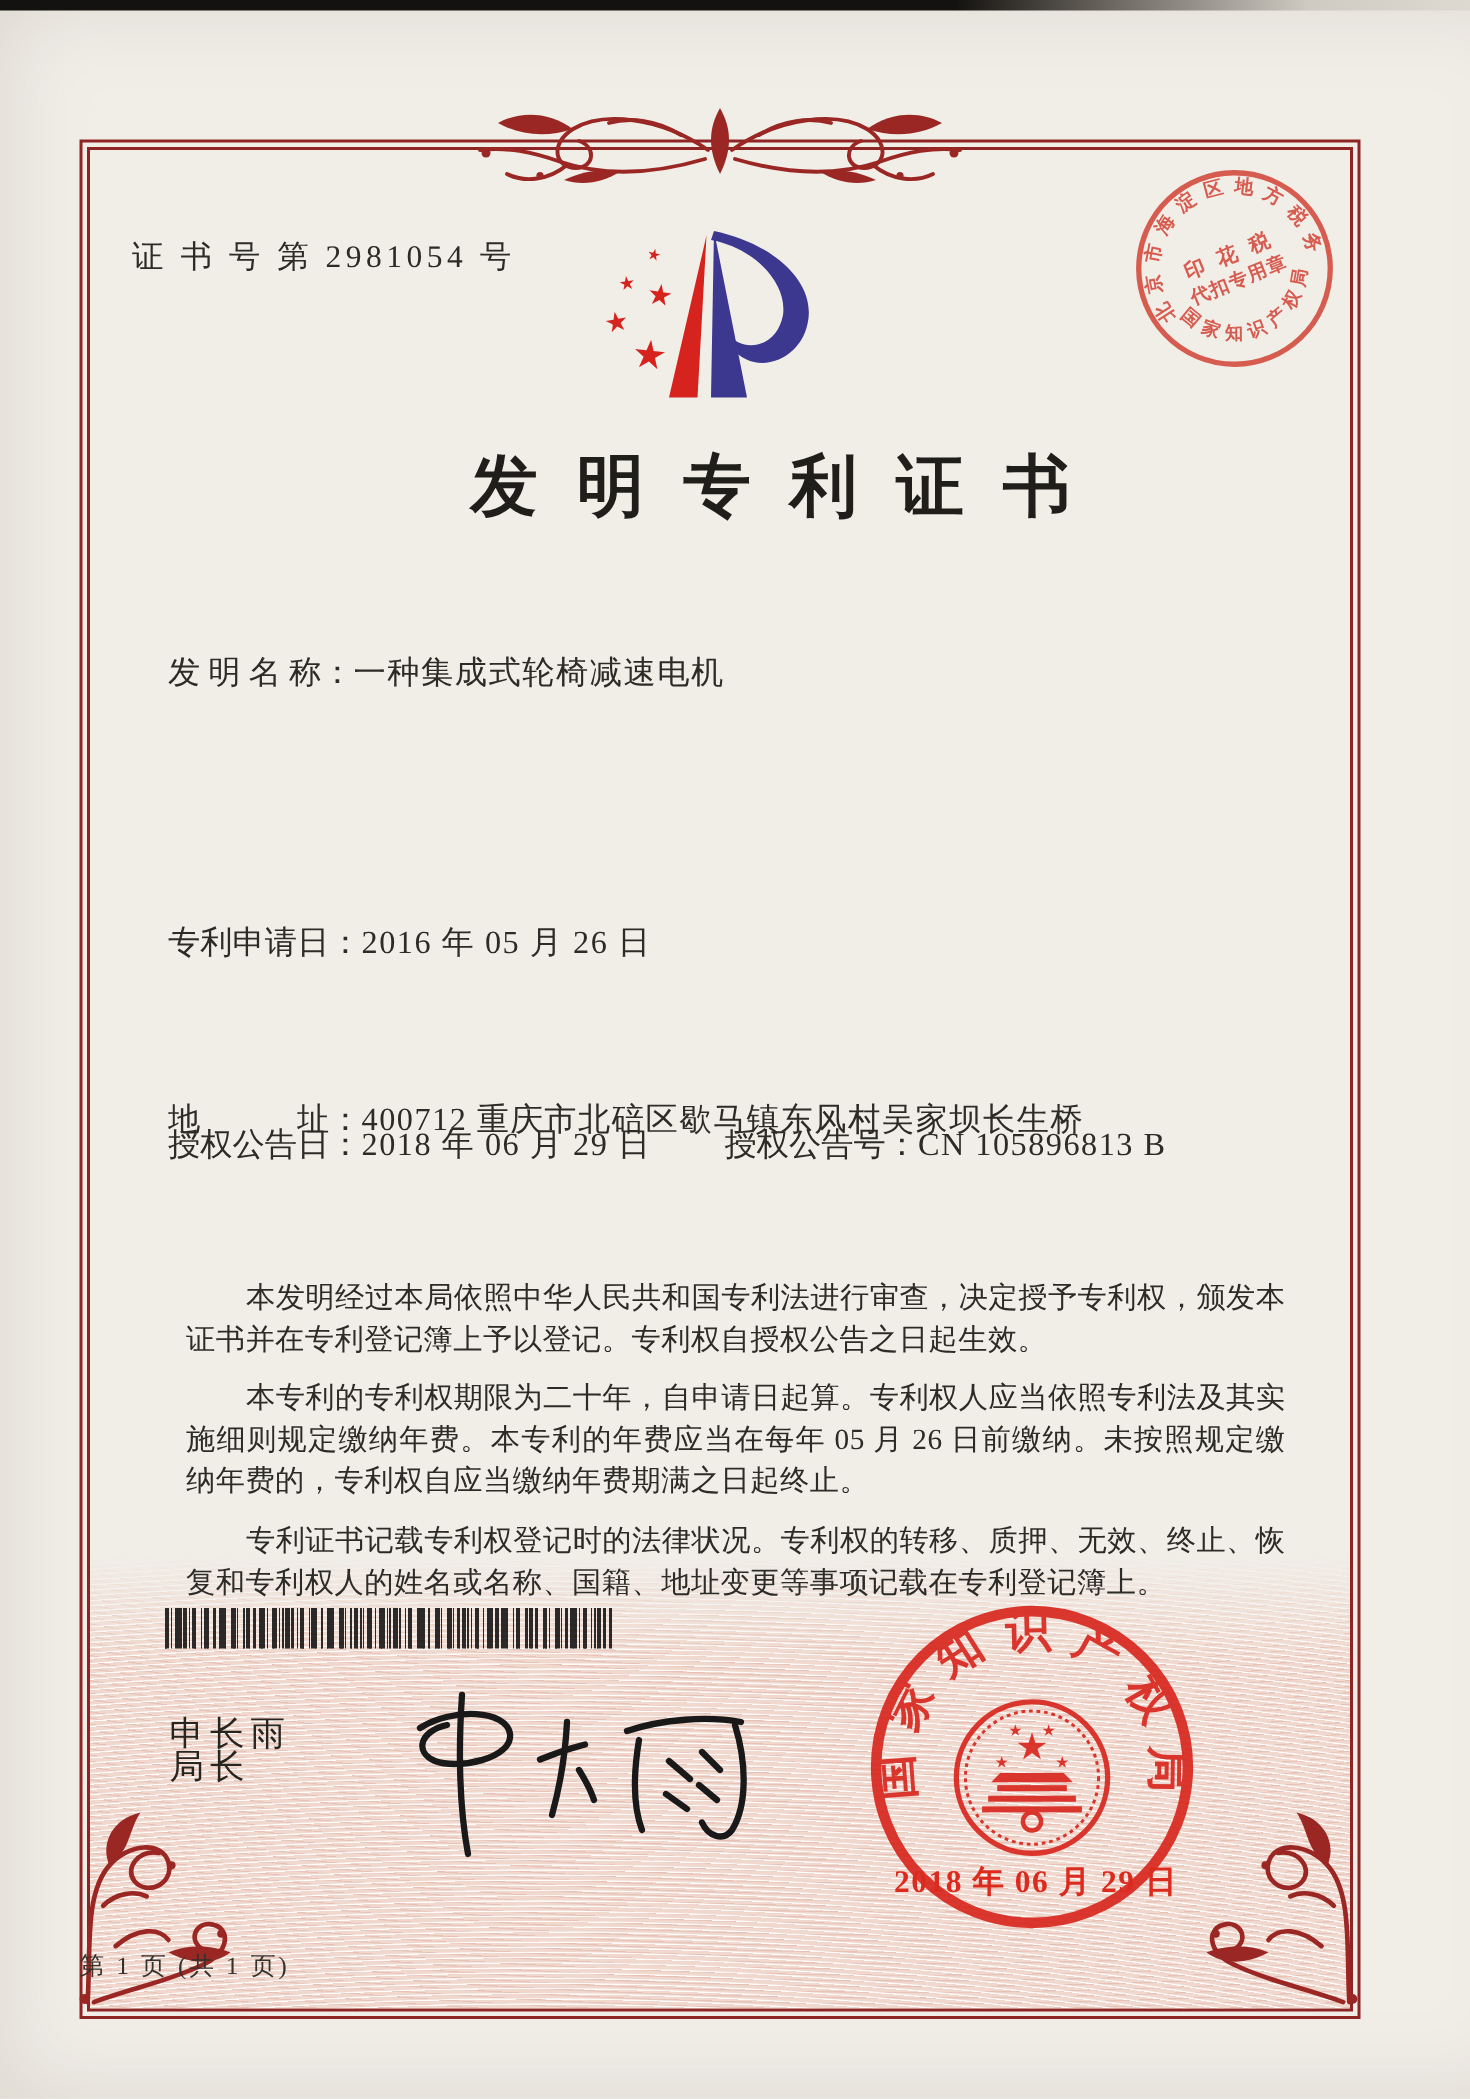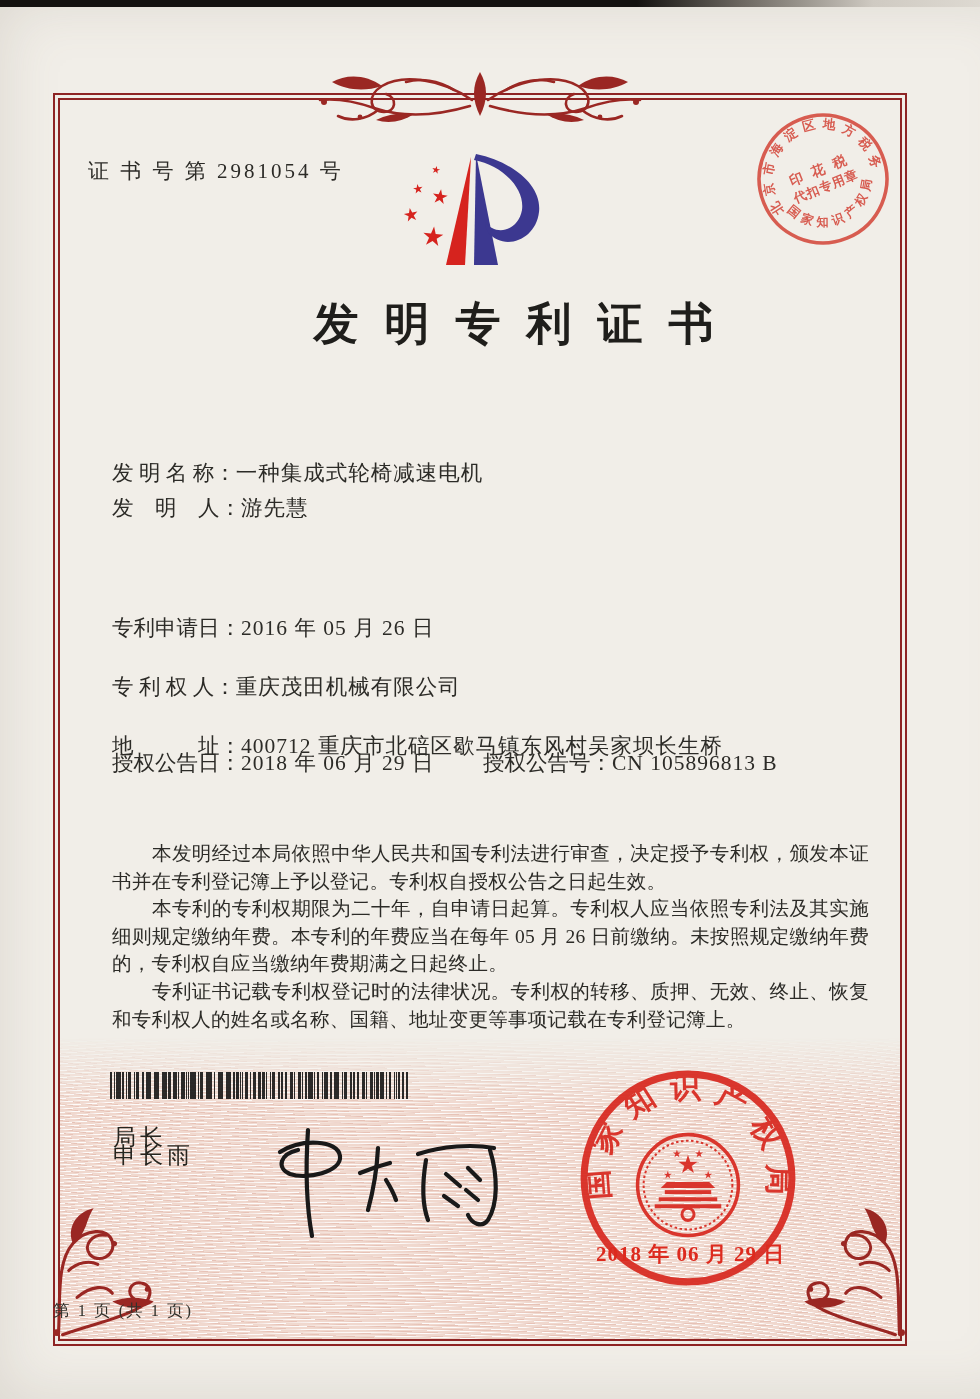--- a/index.html
+++ b/index.html
@@ -18,21 +18,21 @@
      -webkit-mask-image:linear-gradient(to bottom,transparent 0,#000 70px);
      mask-image:linear-gradient(to bottom,transparent 0,#000 70px);}
   .cert-no{position:absolute;left:88px;top:157px;font-size:21px;letter-spacing:3px;color:#2c2b27;}
   .title{position:absolute;left:0;right:0;top:294px;text-align:center;font-size:45px;font-weight:700;
          letter-spacing:26px;text-indent:26px;color:#1f1e1b;}
   .row{position:absolute;left:112px;font-size:21.5px;color:#2c2b27;white-space:nowrap;}
   .row .val{letter-spacing:1px;}
   .grant{position:absolute;left:371px;top:0;}
   .body-text{position:absolute;left:112px;top:840px;width:757px;font-size:19.5px;line-height:27.6px;
          color:#2c2b27;text-align:justify;letter-spacing:.3px;}
-  .body-text p{margin:0;text-indent:2.05em;}
+  .body-text p{margin:12px;text-indent:2.05em;}
   .barcode{position:absolute;left:110px;top:1072px;width:298px;height:27px;opacity:.88;
      background-image:
        repeating-linear-gradient(90deg,#101010 0 1.5px,transparent 1.5px 6.5px),
        repeating-linear-gradient(90deg,#101010 0 2.5px,transparent 2.5px 9px),
        repeating-linear-gradient(90deg,#101010 0 1px,transparent 1px 4px);}
   .signer{position:absolute;left:113px;font-size:23px;letter-spacing:4px;color:#26251f;}
   .seal-date{position:absolute;left:596px;top:1240px;font-size:21px;font-weight:700;letter-spacing:1px;
          color:#dd2a1e;z-index:5;}
   .footer{position:absolute;left:53px;width:850px;top:1300px;text-align:left;font-size:16.5px;
          letter-spacing:2px;color:#33322c;}
@@ -116,49 +116,43 @@
       <text x="75" y="70" font-size="13.5" font-weight="700" text-anchor="middle" letter-spacing="3">印 花 税</text>
       <text x="75" y="87" font-size="12.5" font-weight="700" text-anchor="middle" letter-spacing="1">代扣专用章</text>
       <text font-size="12" font-weight="700">
         <textPath href="#taxBottom" startOffset="4" textLength="112" lengthAdjust="spacing">国家知识产权局</textPath>
       </text>
     </g>
   </svg>
 
   <div class="title">发明专利证书</div>
 
-  <div class="row" style="top:458px">
+  <div class="row" style="top:433px">
     <span class="lbl">发 明 名 称：</span><span class="val">一种集成式轮椅减速电机</span>
-  </div>
-  <div class="row" style="top:493px">
-    <span class="lbl">发　明　人：</span><span class="val">游先慧</span>
   </div>
   <div class="row" style="top:613px">
     <span class="lbl">专利申请日：</span><span class="val">2016 年 05 月 26 日</span>
-  </div>
-  <div class="row" style="top:672px">
-    <span class="lbl">专 利 权 人：</span><span class="val">重庆茂田机械有限公司</span>
   </div>
   <div class="row" style="top:731px">
     <span class="lbl">地　　　址：</span><span class="val">400712 重庆市北碚区歇马镇东风村吴家坝长生桥</span>
   </div>
   <div class="row" style="top:748px">
     <span class="lbl">授权公告日：</span><span class="val">2018 年 06 月 29 日</span>
     <span class="grant"><span>授权公告号：</span><span class="val">CN 105896813 B</span></span>
   </div>
 
   <div class="body-text">
     <p>本发明经过本局依照中华人民共和国专利法进行审查，决定授予专利权，颁发本证书并在专利登记簿上予以登记。专利权自授权公告之日起生效。</p>
     <p>本专利的专利权期限为二十年，自申请日起算。专利权人应当依照专利法及其实施细则规定缴纳年费。本专利的年费应当在每年 05 月 26 日前缴纳。未按照规定缴纳年费的，专利权自应当缴纳年费期满之日起终止。</p>
     <p>专利证书记载专利权登记时的法律状况。专利权的转移、质押、无效、终止、恢复和专利权人的姓名或名称、国籍、地址变更等事项记载在专利登记簿上。</p>
   </div>
 
   <div class="barcode"></div>
 
-  <div class="signer" style="top:1122px">局长</div>
+  <div class="signer" style="top:1162px">局长</div>
   <div class="signer" style="top:1140px">申长雨</div>
 
   <svg style="left:250px;top:1118px;" width="270" height="128" viewBox="0 0 270 128">
     <g fill="none" stroke="#191919" stroke-width="4.2" stroke-linecap="round" stroke-linejoin="round">
       <path d="M30,34 C52,20 88,22 90,38 C92,54 56,62 40,56 C26,50 30,36 48,32"></path>
       <path d="M58,12 C56,42 55,80 62,118"></path>
       <path d="M128,30 C127,50 124,70 118,92"></path>
       <path d="M110,55 C122,50 132,47 140,45"></path>
       <path d="M136,62 C141,70 144,76 146,82"></path>
       <path d="M168,36 C192,28 222,26 244,30"></path>

